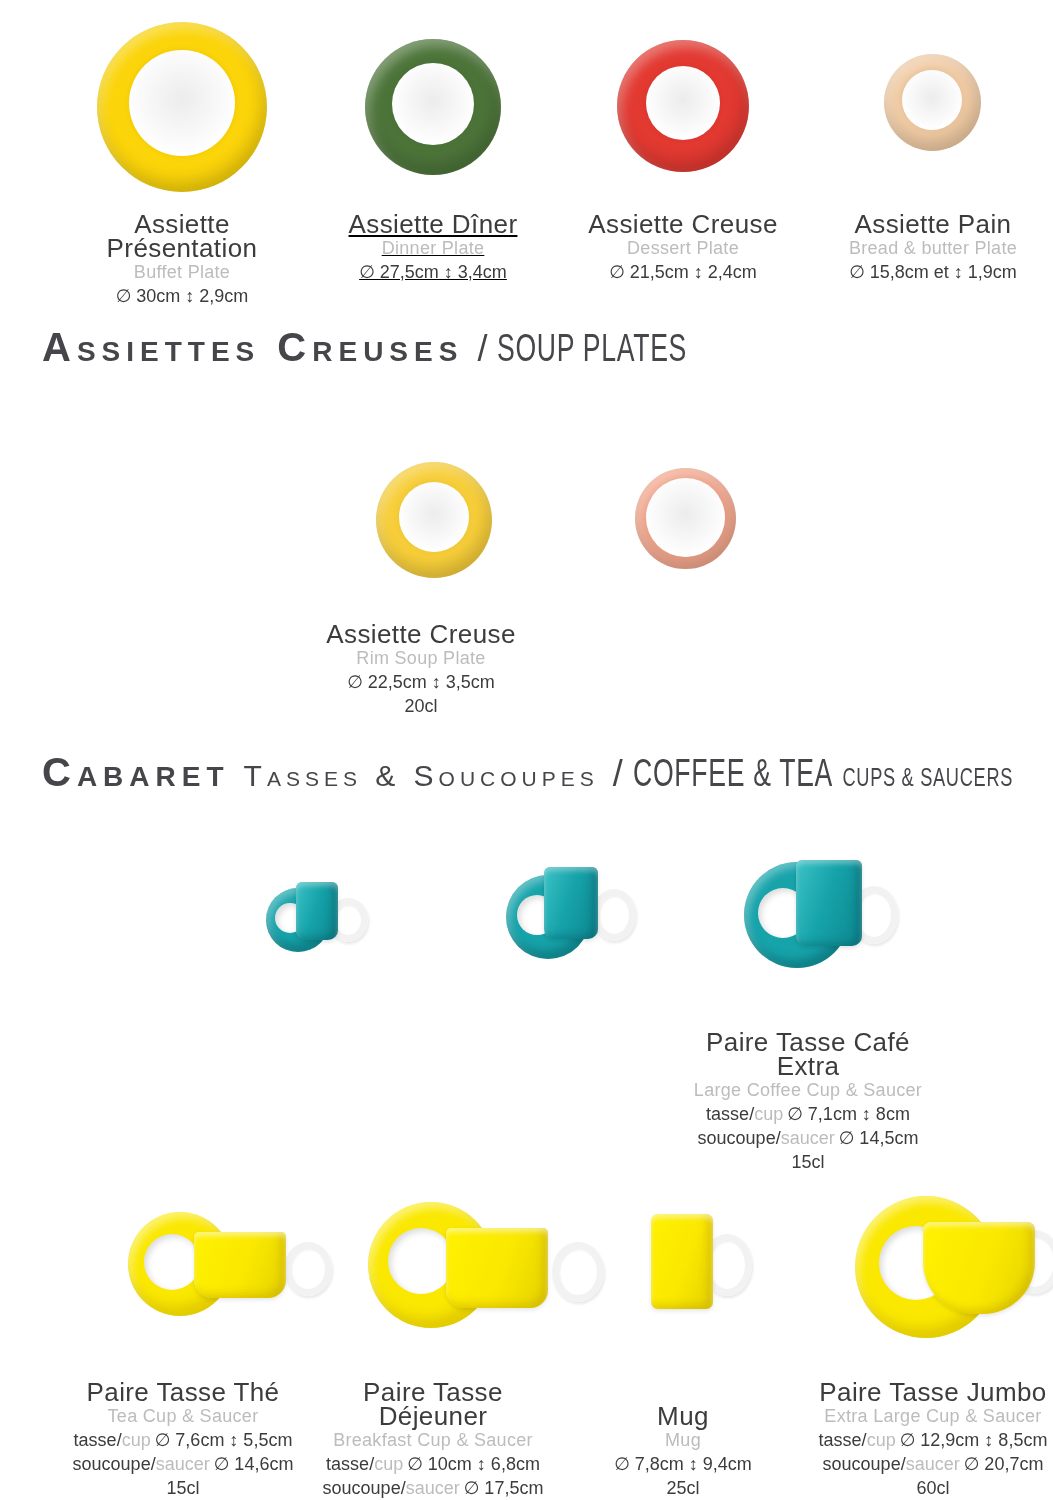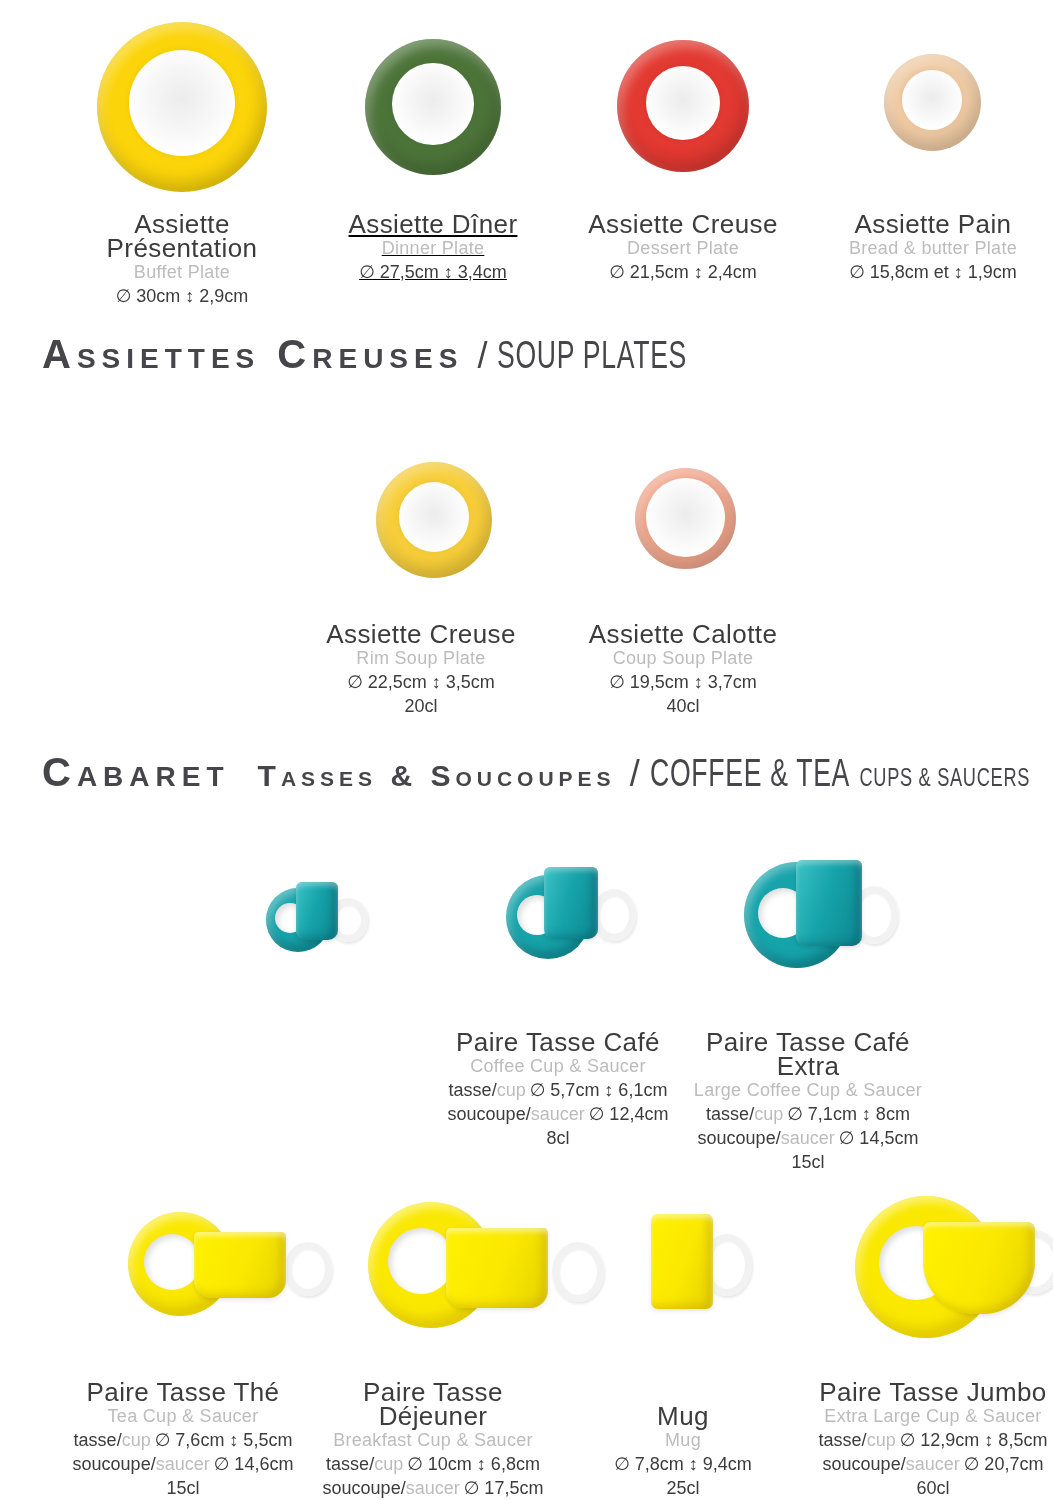--- a/index.html
+++ b/index.html
@@ -11,21 +11,21 @@
   .pname{font-size:26px;color:var(--text-dark,#3c3c3c);letter-spacing:.4px;}
   .pen{font-size:18px;color:var(--text-gray,#bcbcbc);letter-spacing:.3px;}
   .pdim{font-size:18px;color:var(--text-dark,#3c3c3c);}
   .pdim .gray{color:var(--text-gray,#c2c2c2);}
   .pdim .dims{margin-left:4px;}
   .pcap{font-size:18px;color:var(--text-dark,#3c3c3c);}
 
   
   .heading{position:absolute;left:42px;display:flex;align-items:baseline;white-space:nowrap;color:var(--heading,#46464a);}
   .h-fr{font-weight:bold;font-variant:small-caps;font-size:40px;letter-spacing:6px;}
-  .h-fr-sub{font-weight:bold;font-variant:small-caps;font-size:30px;letter-spacing:5px;margin-left:28px;}
+  .h-fr-sub{font-weight:normal;font-variant:small-caps;font-size:30px;letter-spacing:5px;margin-left:14px;}
   .h-sep{font-size:36px;font-weight:400;margin:0 10px 0 14px;}
   .cond{display:inline-block;transform:scaleX(.70);transform-origin:left center;letter-spacing:1px;}
   .h-en{font-size:38px;font-weight:500;}
   .h-en-sub{font-size:26px;font-weight:500;margin-left:8px;}
 
   
   .plate{position:absolute;border-radius:50%;
          box-shadow:inset -4px -9px 16px rgba(0,0,0,.18), inset 4px 7px 12px rgba(255,255,255,.35);}
   .well{position:absolute;border-radius:50%;
         background:radial-gradient(circle at 50% 46%, #ececec 0%, #f7f7f7 42%, #ffffff 72%);
@@ -91,44 +91,38 @@
     <div class="pname">Assiette Creuse</div>
     <div class="pen">Dessert Plate</div>
     <div class="pdim">∅ 21,5cm ↕ 2,4cm</div>
   </div>
   <div class="col" style="left:808px;top:212px;">
     <div class="pname">Assiette Pain</div>
     <div class="pen">Bread &amp; butter Plate</div>
     <div class="pdim">∅ 15,8cm et ↕ 1,9cm</div>
   </div>
 
-  <div class="heading" style="top:332px;">
+  <div class="heading" style="top:325px;">
     <span class="h-fr">Assiettes Creuses</span>
     <span class="h-sep">/</span>
     <span class="cond"><span class="h-en">SOUP PLATES</span></span>
   </div>
 
   <div class="plate soupy" style="left:376px;top:462px;width:116px;height:116px;">
     <div class="well" style="left:23px;top:20px;width:70px;height:70px;"></div>
   </div>
   <div class="plate coral" style="left:635px;top:468px;width:101px;height:101px;">
     <div class="well" style="left:11px;top:10px;width:79px;height:79px;"></div>
   </div>
 
   <div class="col" style="left:296px;top:622px;">
     <div class="pname">Assiette Creuse</div>
     <div class="pen">Rim Soup Plate</div>
     <div class="pdim">∅ 22,5cm ↕ 3,5cm</div>
     <div class="pcap">20cl</div>
-  </div>
-  <div class="col" style="left:558px;top:622px;">
-    <div class="pname">Assiette Calotte</div>
-    <div class="pen">Coup Soup Plate</div>
-    <div class="pdim">∅ 19,5cm ↕ 3,7cm</div>
-    <div class="pcap">40cl</div>
   </div>
 
   <div class="heading" style="top:750px;">
     <span class="h-fr">Cabaret</span>
     <span class="h-fr-sub">Tasses &amp; Soucoupes</span>
     <span class="h-sep">/</span>
     <span class="cond">
       <span class="h-en">COFFEE &amp; TEA</span>
       <span class="h-en-sub">CUPS &amp; SAUCERS</span>
     </span>
@@ -149,27 +143,20 @@
     <div class="cup tealc" style="left:44px;top:2px;width:54px;height:72px;"></div>
   </div>
   <div class="cupset" style="left:742px;top:858px;width:150px;height:112px;">
     <div class="saucer teal" style="left:2px;top:4px;width:106px;height:106px;">
       <div class="hole" style="left:14px;top:26px;width:50px;height:50px;"></div>
     </div>
     <div class="handle" style="left:108px;top:28px;width:34px;height:44px;"></div>
     <div class="cup tealc" style="left:54px;top:2px;width:66px;height:86px;"></div>
   </div>
 
-  <div class="col" style="left:433px;top:1030px;">
-    <div class="pname">Paire Tasse Café</div>
-    <div class="pen">Coffee Cup &amp; Saucer</div>
-    <div class="pdim"><span>tasse/</span><span class="gray">cup</span><span class="dims">∅ 5,7cm ↕ 6,1cm</span></div>
-    <div class="pdim"><span>soucoupe/</span><span class="gray">saucer</span><span class="dims">∅ 12,4cm</span></div>
-    <div class="pcap">8cl</div>
-  </div>
   <div class="col" style="left:683px;top:1030px;">
     <div class="pname">Paire Tasse Café Extra</div>
     <div class="pen">Large Coffee Cup &amp; Saucer</div>
     <div class="pdim"><span>tasse/</span><span class="gray">cup</span><span class="dims">∅ 7,1cm ↕ 8cm</span></div>
     <div class="pdim"><span>soucoupe/</span><span class="gray">saucer</span><span class="dims">∅ 14,5cm</span></div>
     <div class="pcap">15cl</div>
   </div>
 
   <div class="cupset" style="left:128px;top:1210px;width:200px;height:110px;">
     <div class="saucer sun" style="left:0px;top:2px;width:104px;height:104px;">

